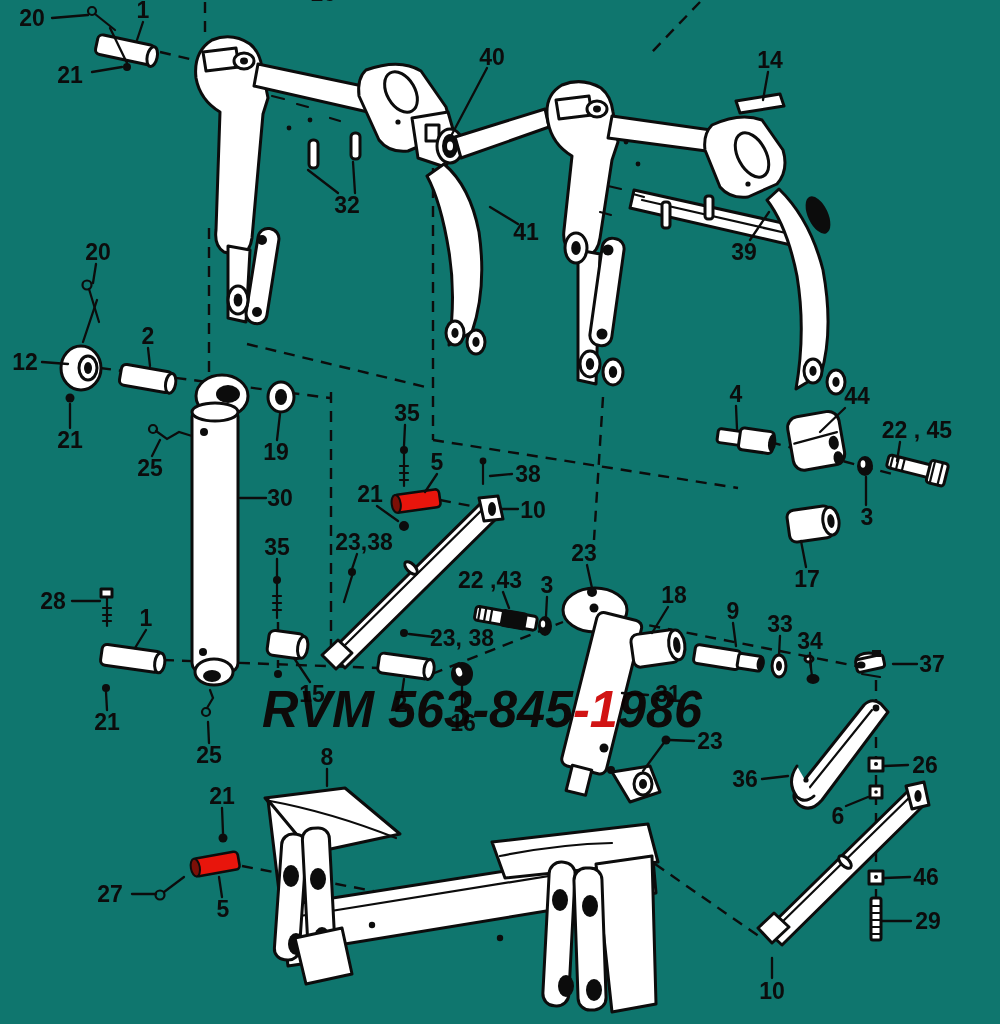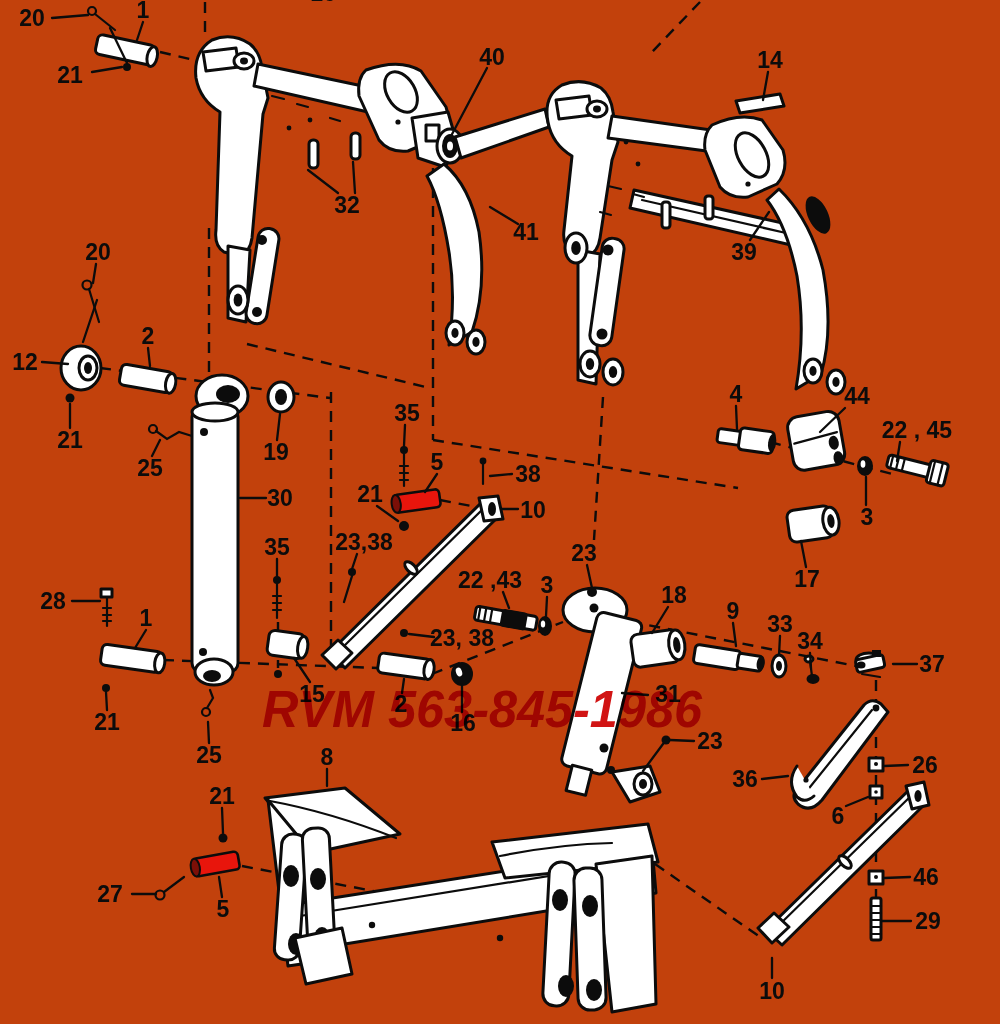--- a/index.html
+++ b/index.html
@@ -1,17 +1,17 @@
 <!DOCTYPE html>
 <html><head>
 <meta charset="utf-8">
 <style>
   html,body{margin:0;padding:0;background:#ffffff;}
   body{width:1000px;height:1024px;overflow:hidden;font-family:"Liberation Sans",sans-serif;}
-  .stage{position:relative;width:1000px;height:1024px;background:#c2410c;}
+  .stage{position:relative;width:1000px;height:1024px;background:#0f766e;}
   svg{display:block;}
   .part{fill:#ffffff;stroke:#0c0c0c;stroke-width:3;stroke-linejoin:round;stroke-linecap:round;}
   .thin{fill:none;stroke:#0c0c0c;stroke-width:2.2;stroke-linecap:round;}
   .ink{fill:#0c0c0c;stroke:none;}
   .callout{font-family:"Liberation Sans",sans-serif;font-weight:bold;font-size:23px;fill:#0c0c0c;text-anchor:middle;}
   .dash{stroke:#0c0c0c;stroke-width:2.4;stroke-dasharray:11 8;fill:none;}
   .leader{stroke:#0c0c0c;stroke-width:2.3;fill:none;stroke-linecap:round;}
   .wm{font-family:"Liberation Sans",sans-serif;font-weight:bold;font-style:italic;font-size:52px;mix-blend-mode:multiply;}
 </style>
 </head>

